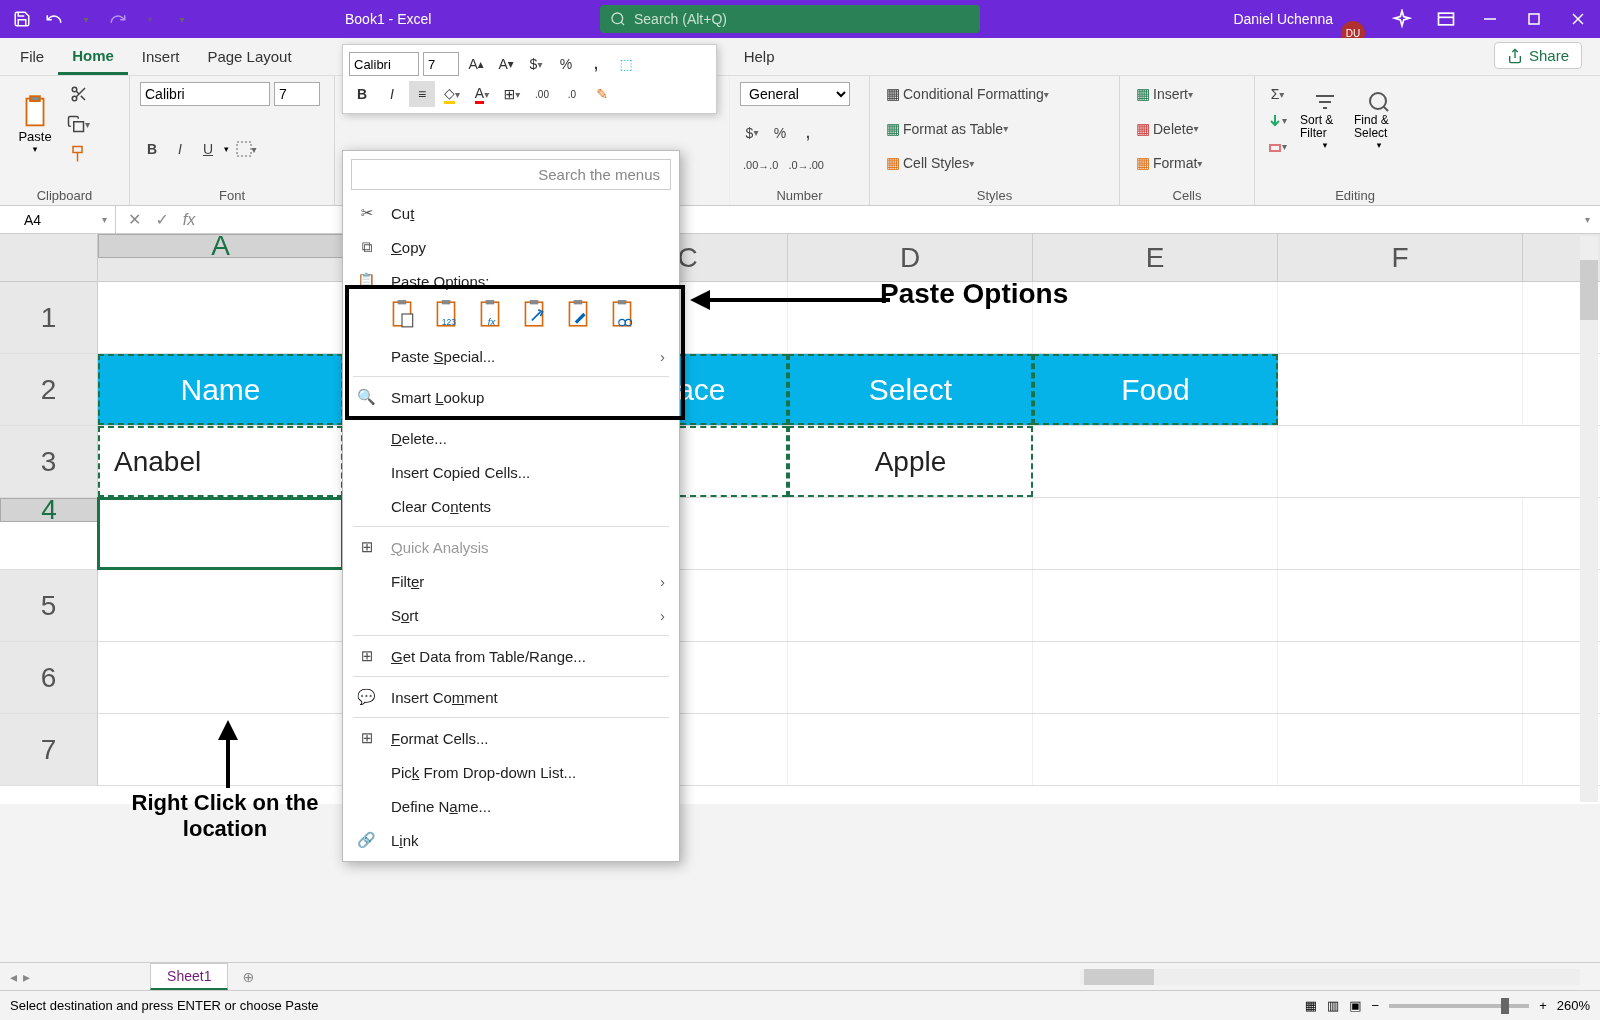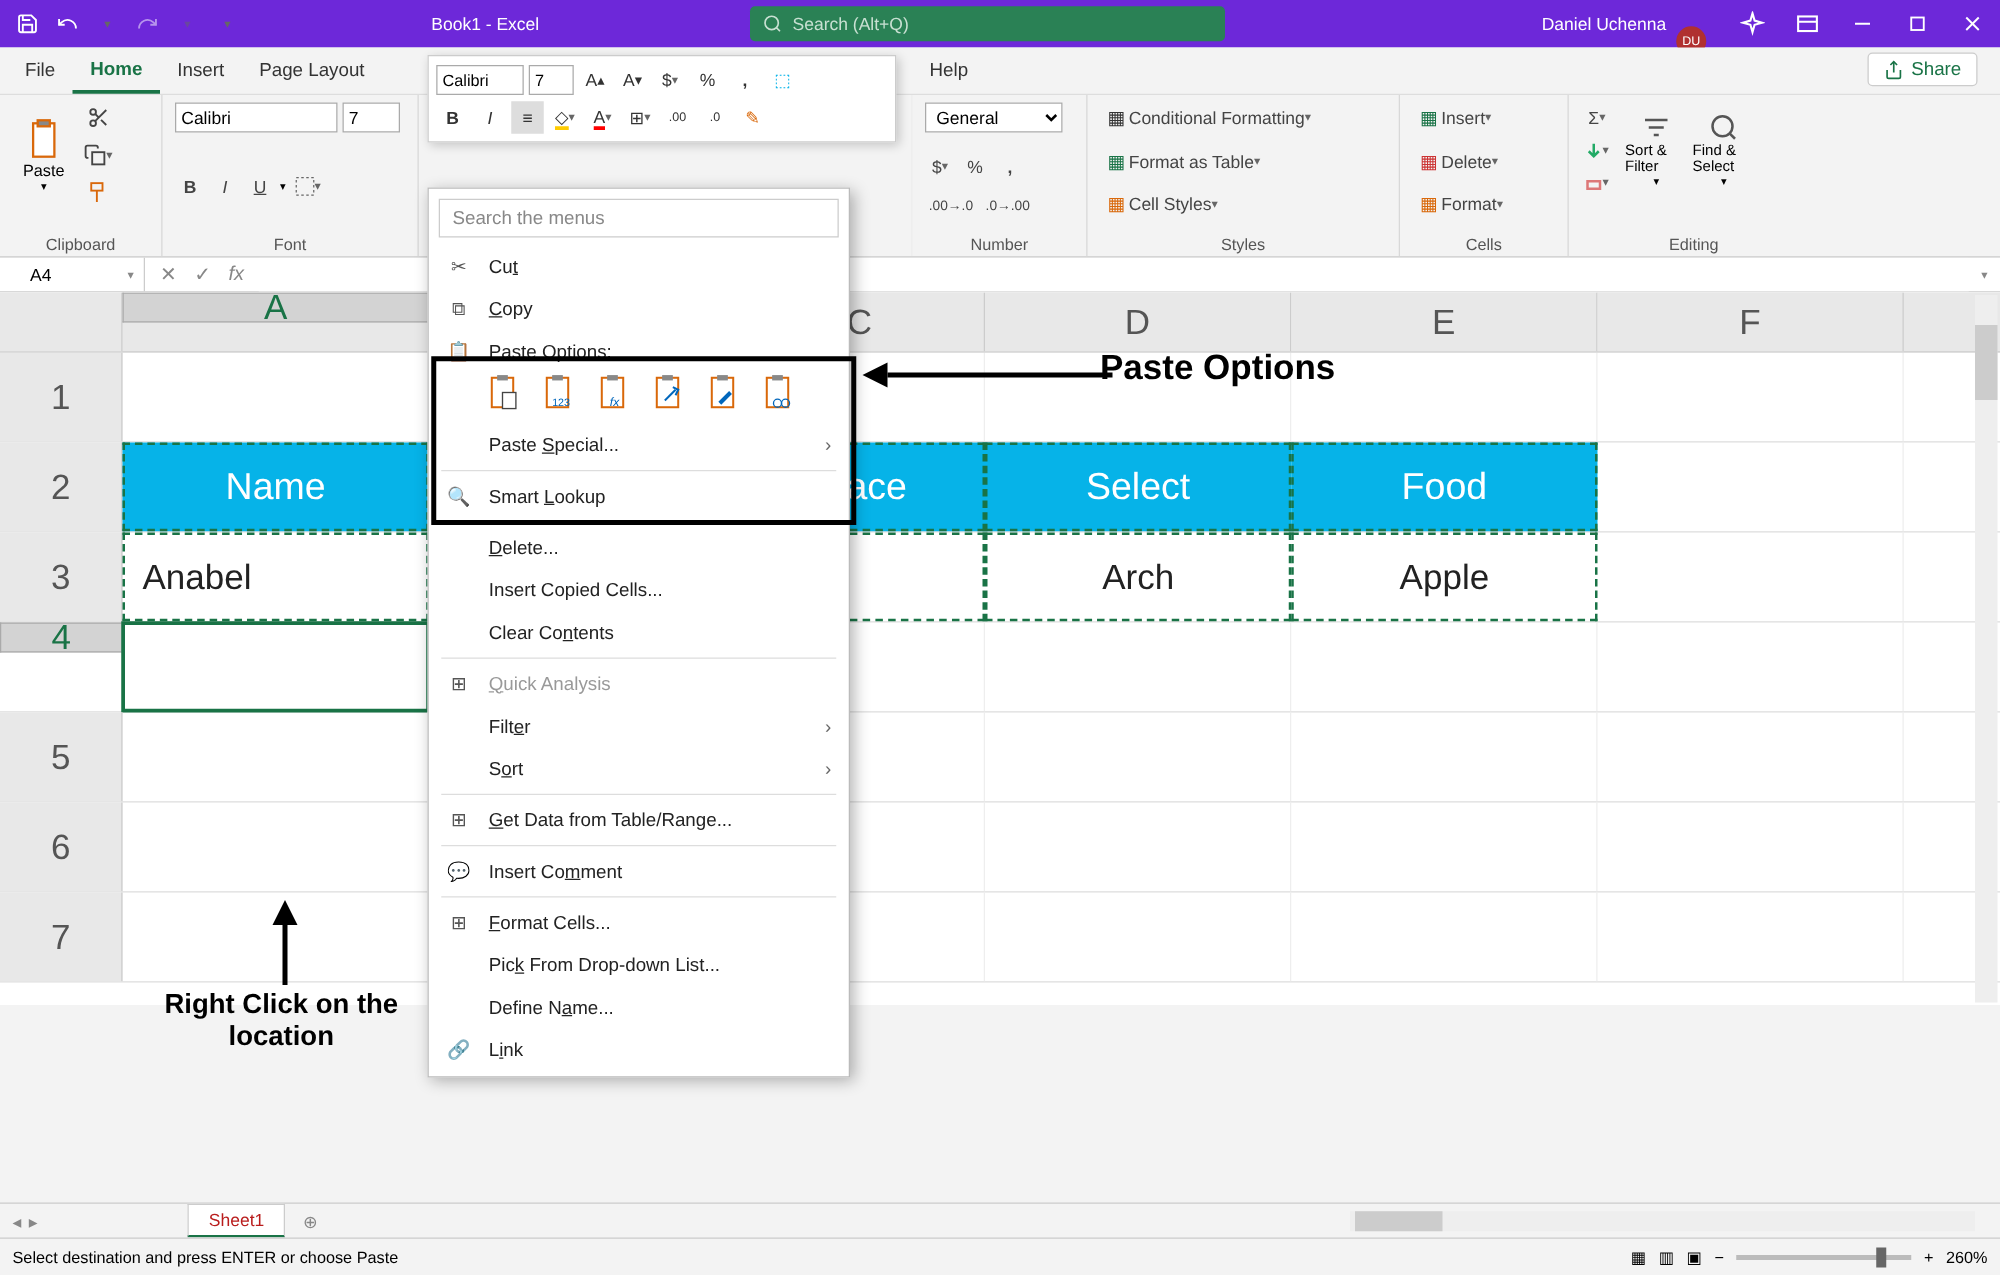--- a/index.html
+++ b/index.html
@@ -49,35 +49,35 @@
 .row { display:flex; height:72px; border-bottom:1px solid #ddd;}
 .rowhdr { width:98px; background:#e8e8e8; border-right:1px solid #ccc; display:flex; align-items:center; justify-content:center; font-size:28px; color:#555;}
 .rowhdr.sel { background:#d3d3d3; color:#197346;}
 .cell { width:245px; border-right:1px solid #eee; display:flex; align-items:center; padding:0 14px; font-size:28px; color:#222;}
 .hdrcell { background:#06b3e8; color:white; font-size:30px; font-weight:500; justify-content:center;}
 .selcell { outline: 3px solid #197346; outline-offset:-2px;}
 .marching { border:2px dashed #197346 !important;}
 
 
 .sheettabs { position:absolute; bottom:30px; left:0; right:0; height:28px; background:#f3f3f3; border-top:1px solid #ccc; display:flex; align-items:center; font-size:14px;}
-.sheettab { padding:4px 16px; background:white; border:1px solid #ccc; border-bottom:2px solid #197346; color:#b91c1c; font-weight:500; margin-left:110px;}
+.sheettab { padding:4px 16px; background:white; border:1px solid #ccc; border-bottom:2px solid #197346; color:#701a75; font-weight:500; margin-left:110px;}
 .statusbar { position:absolute; bottom:0; left:0; right:0; height:30px; background:#f3f3f3; border-top:1px solid #ccc; display:flex; align-items:center; font-size:13px; padding:0 10px; justify-content:space-between;}
 .zoom-ctrl { display:flex; align-items:center; gap:10px;}
 .zoom-slider { width:140px; height:4px; background:#bbb; position:relative;}
 .zoom-thumb { position:absolute; right:20px; top:-6px; width:8px; height:16px; background:#666;}
 
 
 .mini-toolbar { position:absolute; left:342px; top:44px; width:375px; background:white; border:1px solid #ccc; box-shadow: 2px 2px 8px rgba(0,0,0,0.2); padding:4px; z-index:10;}
 .mini-row { display:flex; align-items:center; gap:4px; padding:2px;}
 .mini-btn { min-width:26px; height:26px; display:flex; align-items:center; justify-content:center; font-size:14px; color:#333; border:1px solid transparent; padding:0 3px;}
 .mini-sel { border:1px solid #aaa; height:24px; font-size:13px; padding:0 4px; background:white;}
 
 
 .context-menu { position:absolute; left:342px; top:150px; width:338px; background:white; border:1px solid #bbb; box-shadow: 3px 3px 12px rgba(0,0,0,0.3); z-index:9; font-size:15px; padding:4px 0;}
-.cm-search { margin:4px 8px 6px 8px; padding:6px 10px; border:1px solid #ccc; color:#888; font-size:15px;}
+.cm-search { margin:4px 8px 6px 8px; padding:6px 10px; border:1px solid #ccc; color:#888; font-size:15px;text-align:right;}
 .cm-item { display:flex; align-items:center; padding:7px 14px; gap:14px; cursor:pointer; color:#222;}
 .cm-item.disabled { color:#999;}
 .cm-icon { width:20px; height:20px; display:flex; align-items:center; justify-content:center; color:#555; font-size:15px;}
 .cm-sep { height:1px; background:#ddd; margin:3px 10px;}
 .cm-arrow { margin-left:auto; color:#666;}
 .cm-paste-row { display:flex; gap:10px; padding:4px 14px 8px 42px;}
 .cm-paste-ico { width:34px; height:34px; border:1px solid transparent; display:flex; align-items:center; justify-content:center;}
 .clip-svg { width:28px; height:30px;}
 
 
@@ -383,21 +383,20 @@
     <div class="cell hdrcell marching" style="width:200px">Place</div>
     <div class="cell hdrcell marching">Select</div>
     <div class="cell hdrcell marching">Food</div>
     <div class="cell"></div>
   </div>
   <div class="row">
       <div class="rowhdr">3</div>
     <div class="cell marching">Anabel</div>
     <div class="cell marching" style="opacity:0.2">Antelope</div>
     <div class="cell marching" style="width:200px">Abuja</div>
-    <div class="cell marching" style="justify-content:center">Arch</div>
     <div class="cell marching" style="justify-content:center">Apple</div>
     <div class="cell"></div>
   </div>
   <div class="row">
       <div class="rowhdr sel">4</div>
     <div class="cell selcell"></div>
     <div class="cell"></div>
       <div class="cell" style="width:200px"></div>
       <div class="cell"></div>
       <div class="cell"></div>

